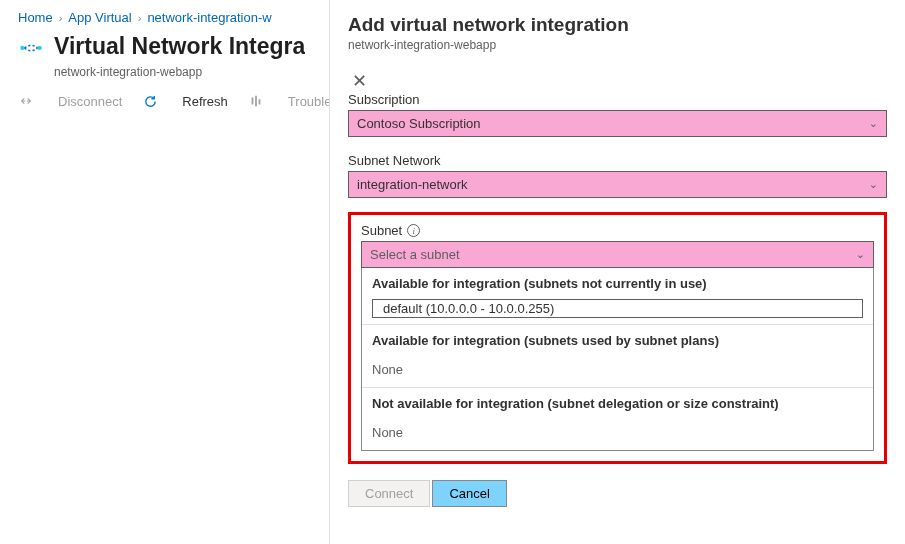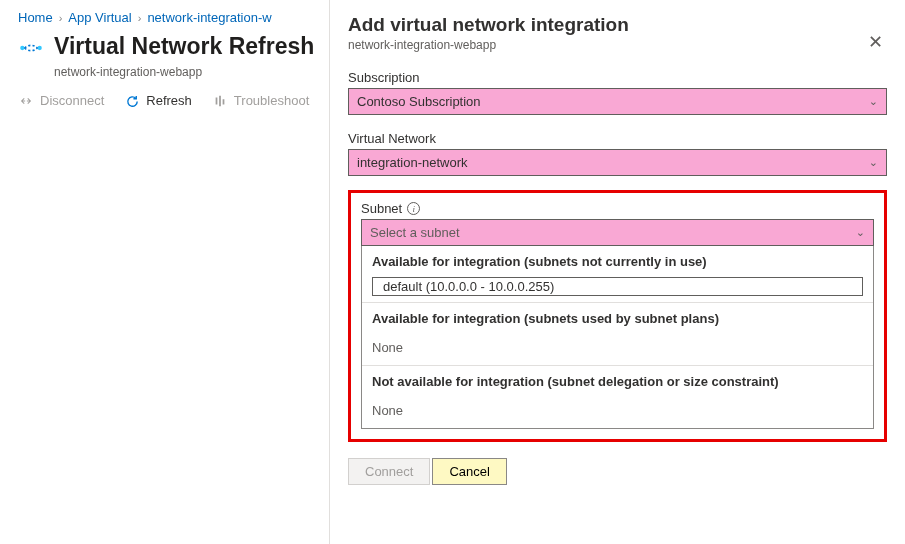--- a/index.html
+++ b/index.html
@@ -49,21 +49,22 @@
   
   .toolbar {
     display: flex;
     align-items: center;
     padding: 14px 18px 10px 18px;
     gap: 20px;
     font-size: 13px;
   }
   .tool-item {
     display: flex;
-    gap: 6px;
+    align-items: center;
+    gap: 24px;
     color: #a19f9d;
     cursor: default;
   }
   .tool-item.enabled { color: #323130; cursor: pointer; }
   .tool-item.enabled .ticon { color: #0078d4; }
   .ticon { width: 16px; height: 16px; display: inline-flex; align-items:center; justify-content:center; }
 
   
   .blade {
     position: absolute;
@@ -72,22 +73,23 @@
     width: 576px;
     height: 544px;
     background: #fff;
     border-left: 1px solid #e1dfdd;
     padding: 14px 18px 0 18px;
     display: flex;
     flex-direction: column;
   }
   .blade-head {
     display: flex;
-    align-items: center;
+    align-items: flex-start;
     justify-content: space-between;
+    flex-direction: column;
   }
   .blade-title {
     font-size: 19px;
     font-weight: 600;
   }
   .blade-sub {
     font-size: 12px;
     color: #605e5c;
     margin-top: 2px;
     margin-bottom: 18px;
@@ -155,21 +157,21 @@
   }
   .group-sep { border-top: 1px solid #e1dfdd; }
 
   .btn-row {
     display: flex;
     gap: 2px;
     padding: 16px 0;
   }
   .btn {
     border: 1px solid #8a8886;
-    background: #fef9c3;
+    background: #7dd3fc;
     padding: 5px 16px;
     font-size: 13px;
     cursor: pointer;
   }
   .btn.primary-disabled {
     background: #f3f2f1;
     color: #a19f9d;
     border-color: #d2d0ce;
     cursor: default;
   }
@@ -193,21 +195,21 @@
 
 <div class="page-head">
   <span class="page-icon">
     <svg viewBox="0 0 24 24" width="26" height="26">
       <circle cx="4" cy="12" r="2" fill="#32c8ff"></circle>
       <circle cx="20" cy="12" r="2" fill="#32c8ff"></circle>
       <path d="M6 12 Q12 7 18 12" stroke="#0078d4" stroke-width="1.5" fill="none" stroke-dasharray="2 2"></path>
       <path d="M6 12 Q12 17 18 12" stroke="#0078d4" stroke-width="1.5" fill="none" stroke-dasharray="2 2"></path>
     </svg>
   </span>
-  <h1 class="page-title">Virtual Network Refresh</h1>
+  <h1 class="page-title">Virtual Network Integra</h1>
 </div>
 <div class="page-sub">network-integration-webapp</div>
 
 <div class="toolbar">
   <div class="tool-item">
     <span class="ticon">
       <svg width="14" height="14" viewBox="0 0 16 16">
           <path d="M3 8h4M9 8h4M6 5l-3 3 3 3M10 5l3 3-3 3" stroke="currentColor" stroke-width="1.2" fill="none"></path>
         </svg>
     </span>
@@ -242,21 +244,21 @@
     </div>
     <div class="close-x">✕</div>
   </div>
 
   <div class="field-label">Subscription</div>
   <div class="select">
     <span>Contoso Subscription</span>
     <span class="chev-down">⌄</span>
   </div>
 
-  <div class="field-label">Virtual Network</div>
+  <div class="field-label">Subnet Network</div>
   <div class="select">
     <span>integration-network</span>
     <span class="chev-down">⌄</span>
   </div>
 
   <div class="hl">
     <div class="field-label">
       <span>Subnet</span>
       <span class="info-icon">i</span>
     </div>

